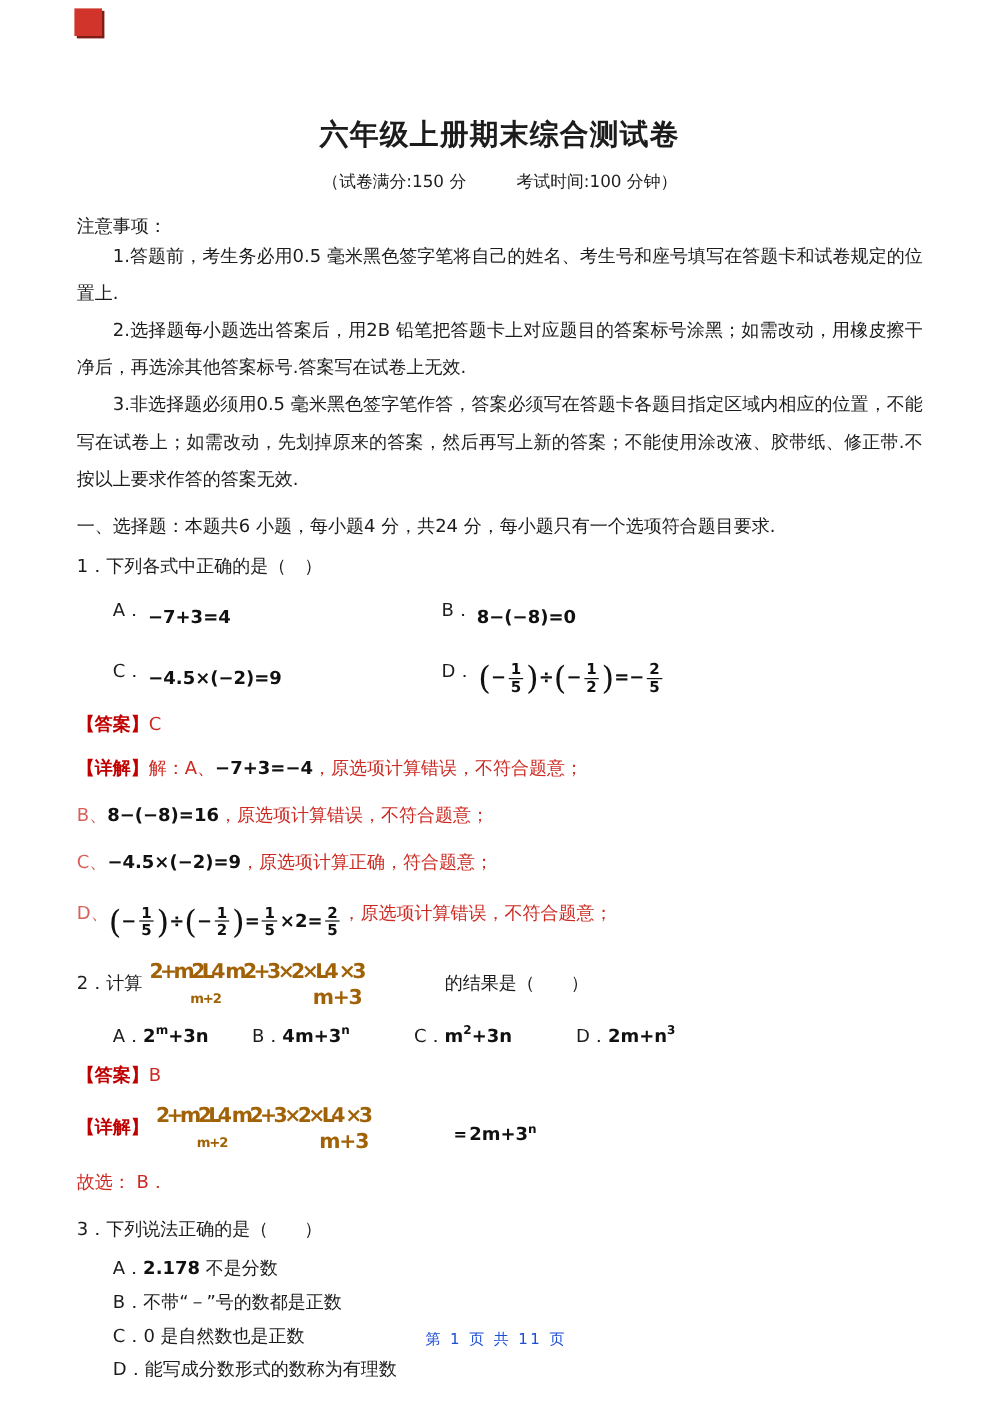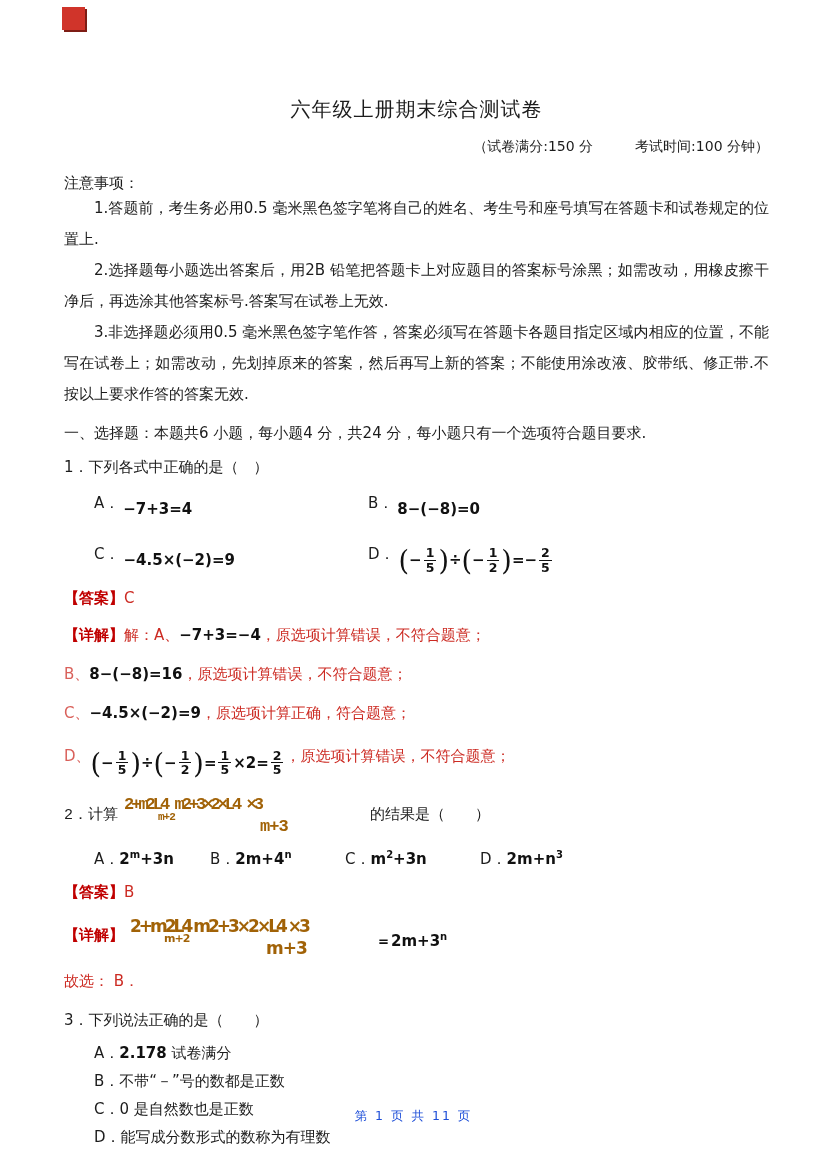--- a/index.html
+++ b/index.html
@@ -3,22 +3,22 @@
 <meta charset="utf-8">
 <style>
   html,body{margin:0;padding:0;background:#ffffff;}
   body{width:827px;height:1169px;position:relative;overflow:hidden;
        font-family:"DejaVu Sans","Liberation Sans",sans-serif;color:#1c1c1c;}
   .page{position:absolute;top:0;left:0;right:0;bottom:0;padding:0 58px 0 64px;box-sizing:border-box;}
 
   .red-sq{position:absolute;left:62px;top:7px;width:23px;height:23px;
           background:#d0342a;box-shadow:2px 2px 0 #7e1d15;}
 
-  .title{margin:96px 0 0 0;text-align:center;font-size:20px;font-weight:normal;letter-spacing:1px;}
-  .subtitle{margin-top:15px;text-align:right;font-size:14px;}
+  .title{margin:96px 0 0 0;text-align:center;font-size:24px;font-weight:bold;letter-spacing:1px;}
+  .subtitle{margin-top:15px;text-align:center;font-size:14px;}
 
   .notice-head{margin-top:18px;font-size:15px;}
   .notice p{margin:0;font-size:15px;line-height:31px;text-indent:2em;text-align:justify;}
 
   .section-head{margin-top:10px;font-size:15px;line-height:26px;}
   .q-stem{margin-top:8px;font-size:15px;line-height:26px;}
 
   .bold{font-weight:bold;color:#111;margin-top:12px;}
   .red{color:#cc2a22;}
   .red-lt{color:#d9605a;}
@@ -35,24 +35,24 @@
       font-family:"DejaVu Serif","Liberation Serif",serif;}
 
   .ans-line{margin-top:14px;font-size:15px;}
   .detail-line{margin-top:15px;font-size:15px;line-height:24px;}
   .detail-frac-line{margin-top:12px;font-size:15px;display:flex;align-items:center;flex-wrap:wrap;}
   .concl{margin-top:16px;font-size:15px;}
 
   .garble{display:inline-block;position:relative;font-weight:bold;color:#a16207;
           vertical-align:middle;width:240px;height:42px;margin:0 6px;}
   .garble .gm{position:absolute;left:0;top:2px;letter-spacing:-3px;font-size:17px;white-space:pre;}
-  .garble .gs1{position:absolute;left:34px;top:18px;font-size:11px;letter-spacing:-1px;}
+  .garble .gs1{position:absolute;left:34px;top:28px;font-size:11px;letter-spacing:-1px;}
   .garble .gs2{position:absolute;left:136px;top:24px;font-size:17px;letter-spacing:-1px;text-align:right;}
 
-  .q2-stem{margin-top:16px;font-size:15px;display:flex;align-items:center;font-family:Liberation Mono, monospace;}
+  .q2-stem{margin-top:16px;font-size:15px;display:flex;align-items:center;}
   .opt-row{margin:14px 0 0 30px;display:flex;font-size:15px;}
   .opt-row .o1{width:116px;}.opt-row .o2{width:135px;}.opt-row .o3{width:135px;}
   sup{font-size:10px;font-weight:bold;}
 
   .q3-opts{margin:6px 0 0 30px;font-size:15px;}
   .q3-opts div{line-height:28px;}
 
   .footer{position:absolute;left:0;right:0;bottom:44px;text-align:center;
           font-size:12.5px;color:#1d4ed8;letter-spacing:2px;}
 </style>
@@ -151,21 +151,21 @@
         <span class="gs2">m+3</span>
       </span>
       <span>的结果是（　　）</span>
     </div>
 
     <div class="opt-row">
       <div class="o1">
         <span>A．</span><span class="bold"><span>2</span><sup>m</sup><span>+3n</span></span>
       </div>
       <div class="o2">
-        <span>B．</span><span class="bold"><span>2m+4</span><sup>n</sup><span></span></span>
+        <span>B．</span><span class="bold"><span>4m+3</span><sup>n</sup><span></span></span>
       </div>
       <div class="o3">
         <span>C．</span><span class="bold"><span>m</span><sup>2</sup><span>+3n</span></span>
       </div>
       <div class="o4">
         <span>D．</span><span class="bold"><span>2m+n</span><sup>3</sup><span></span></span>
       </div>
     </div>
 
     <div class="ans-line">
@@ -180,21 +180,21 @@
         <span class="gs2">m+3</span>
       </span>
       <span class="bold"><span>＝2m+3</span><sup>n</sup></span>
     </div>
     <div class="concl red">故选： B．</div>
   </div>
 
   <div>
     <div class="q-stem" style="margin-top:16px;">3．下列说法正确的是（　　）</div>
     <div class="q3-opts">
-      <div><span>A．</span><span class="bold">2.178</span><span> 试卷满分</span></div>
+      <div><span>A．</span><span class="bold">2.178</span><span> 不是分数</span></div>
       <div><span>B．</span><span class="bold"></span><span>不带“－”号的数都是正数</span></div>
       <div><span>C．</span><span class="bold"></span><span>0 是自然数也是正数</span></div>
       <div><span>D．</span><span class="bold"></span><span>能写成分数形式的数称为有理数</span></div>
     </div>
   </div>
 
   <div class="footer">第 1 页 共 11 页</div>
 
 </div>
 

